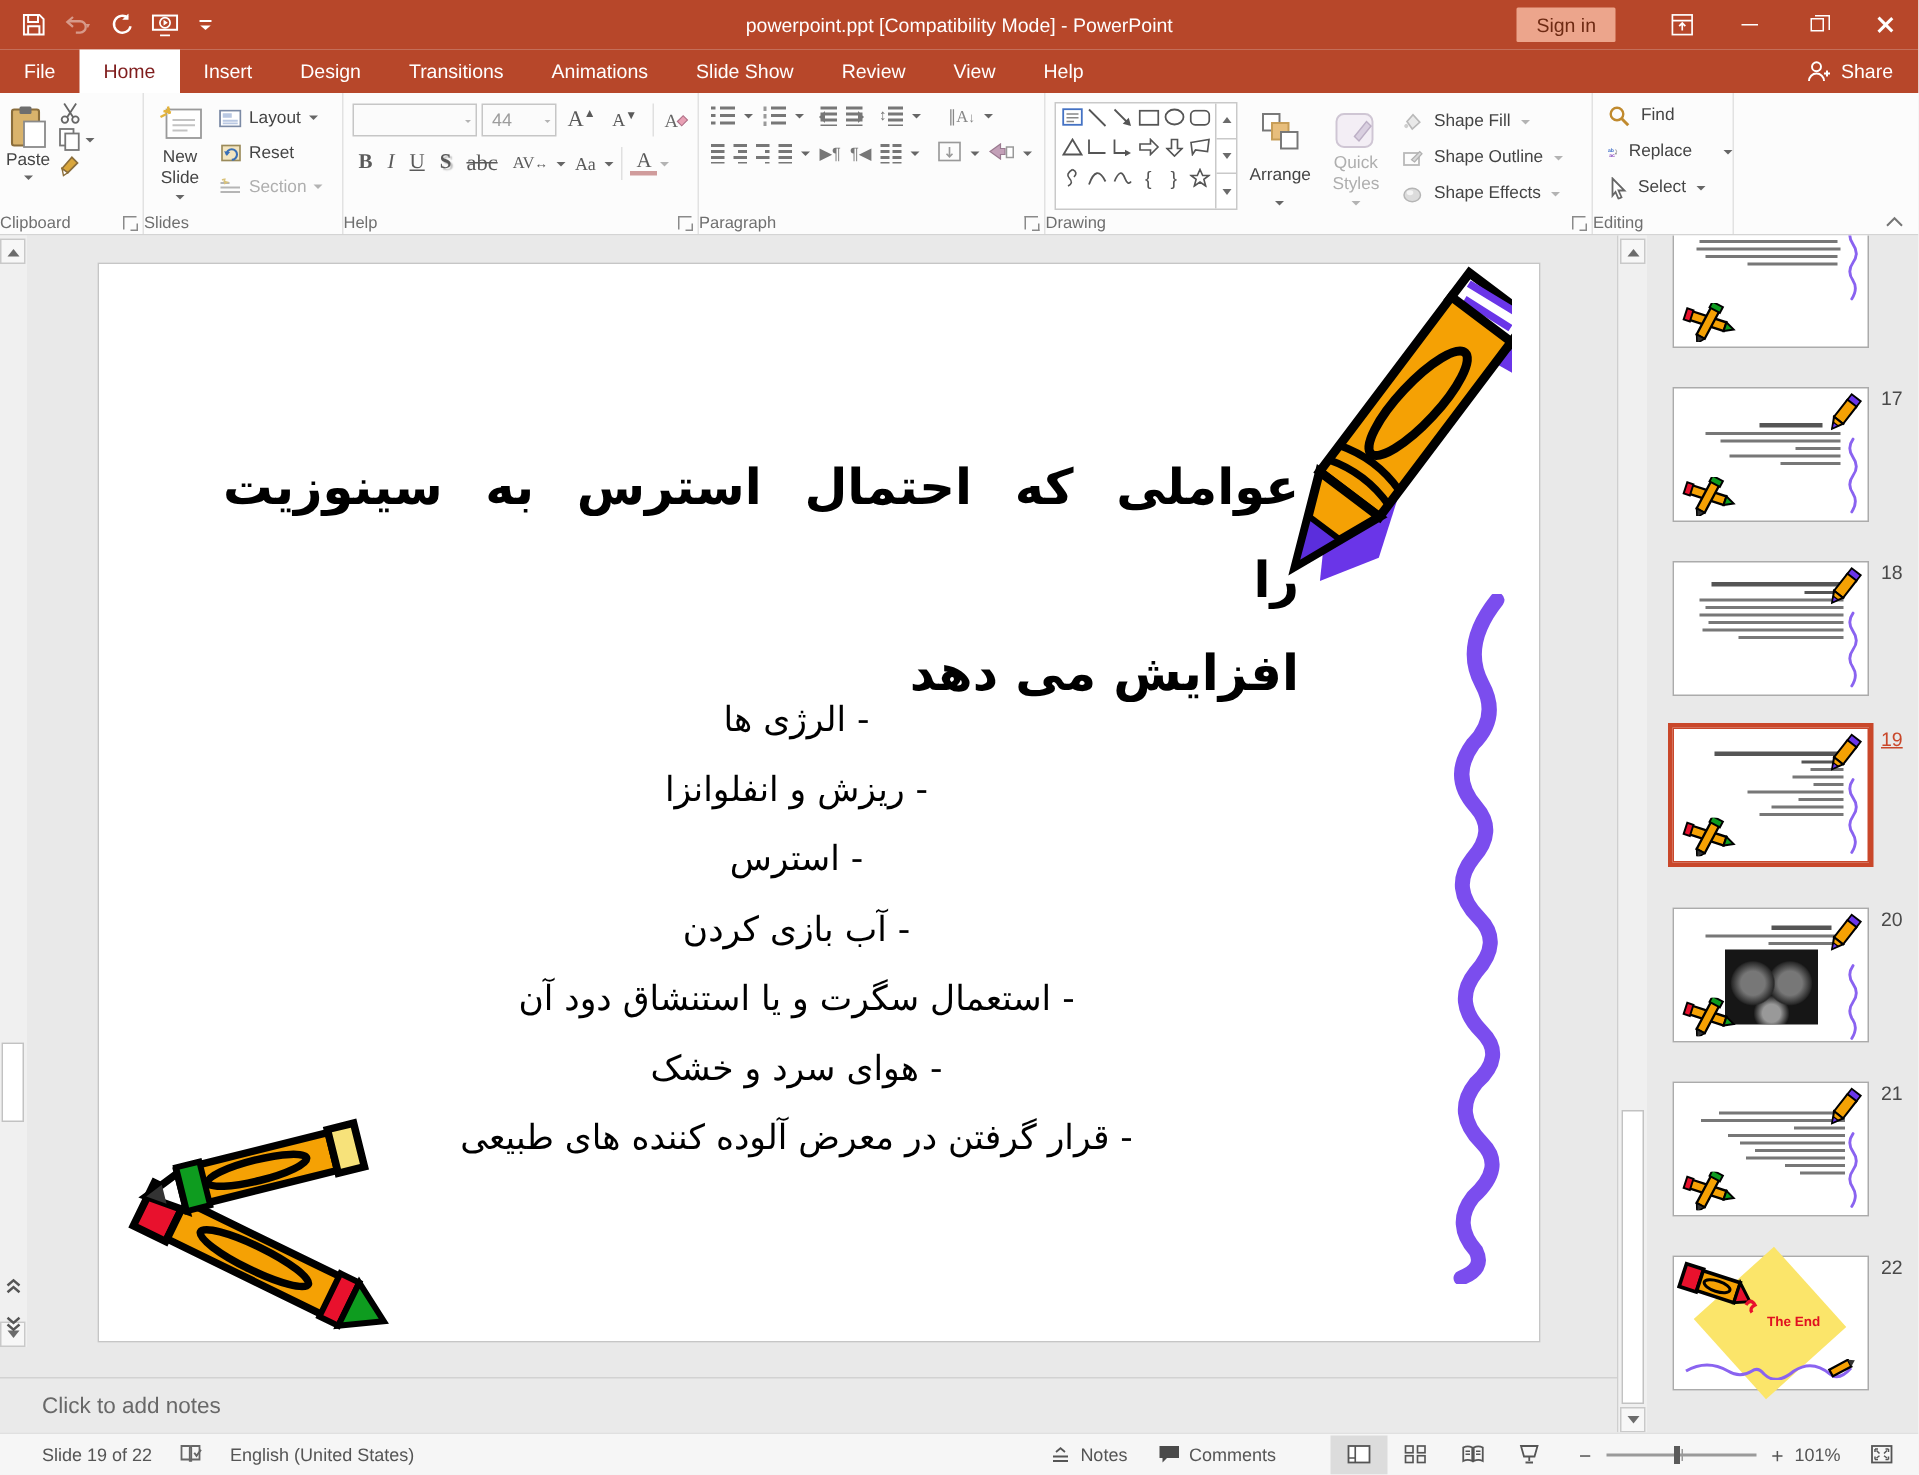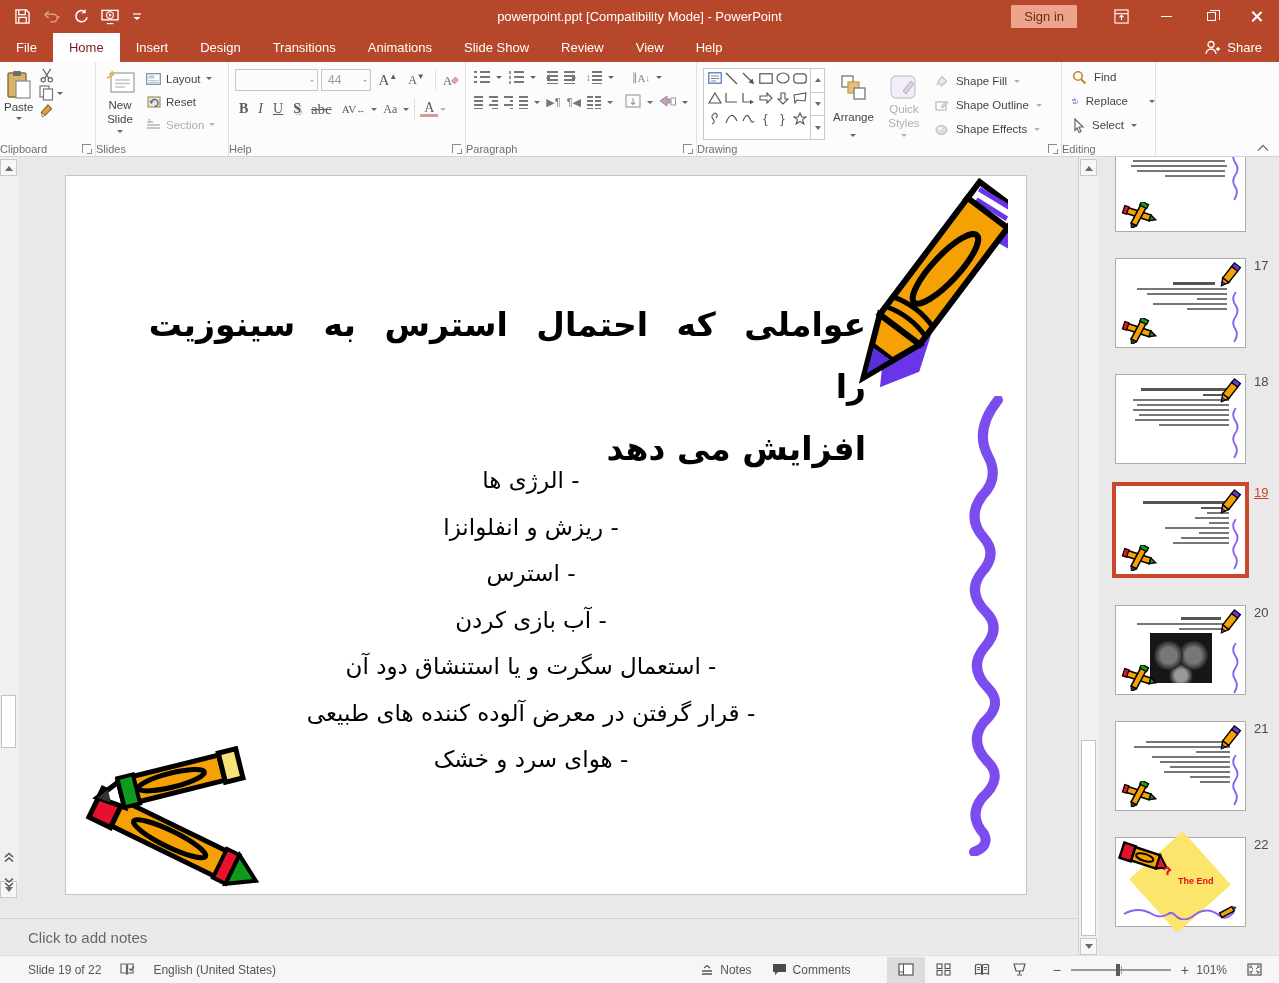--- a/index.html
+++ b/index.html
@@ -650,22 +650,22 @@
         <span class="l1">عواملی که احتمال استرس به سینوزیت را</span>
         <span class="l2">افزایش می دهد</span>
       </div>
 
       <div class="slide-bullets">
         <div>- الرژی ها</div>
         <div>- ریزش و انفلوانزا</div>
         <div>- استرس</div>
         <div>- آب بازی کردن</div>
         <div>- استعمال سگرت و یا استنشاق دود آن</div>
+        <div>- هوای سرد و خشک</div>
         <div>- قرار گرفتن در معرض آلوده کننده های طبیعی</div>
-        <div>- هوای سرد و خشک</div>
       </div>
     </div>
 
     <div class="notesbar">
       <span>Click to add notes</span>
     </div>
   </div>
 
   <div class="splitline"></div>
 

